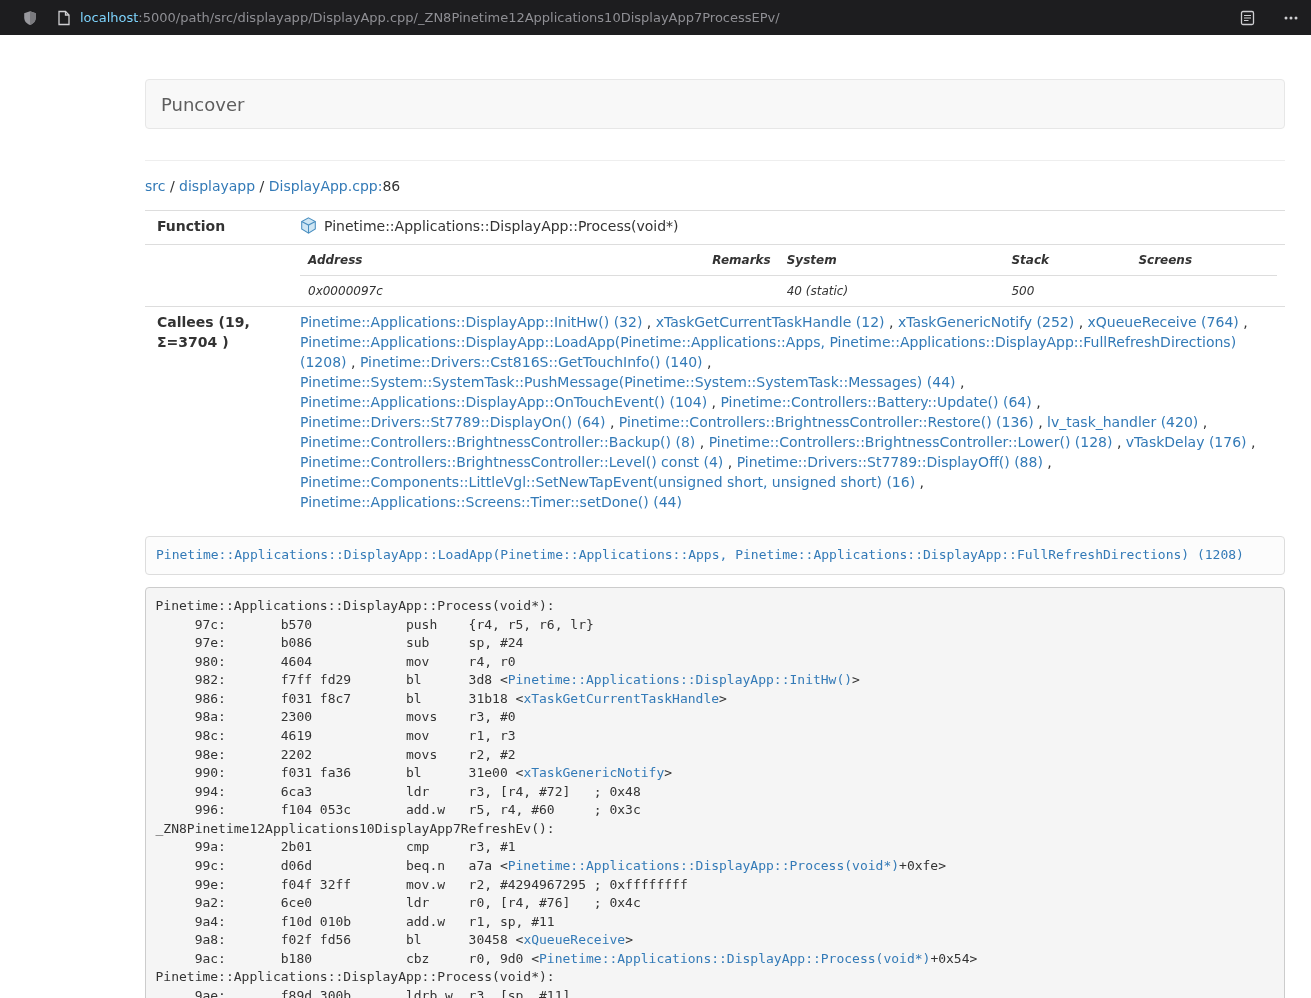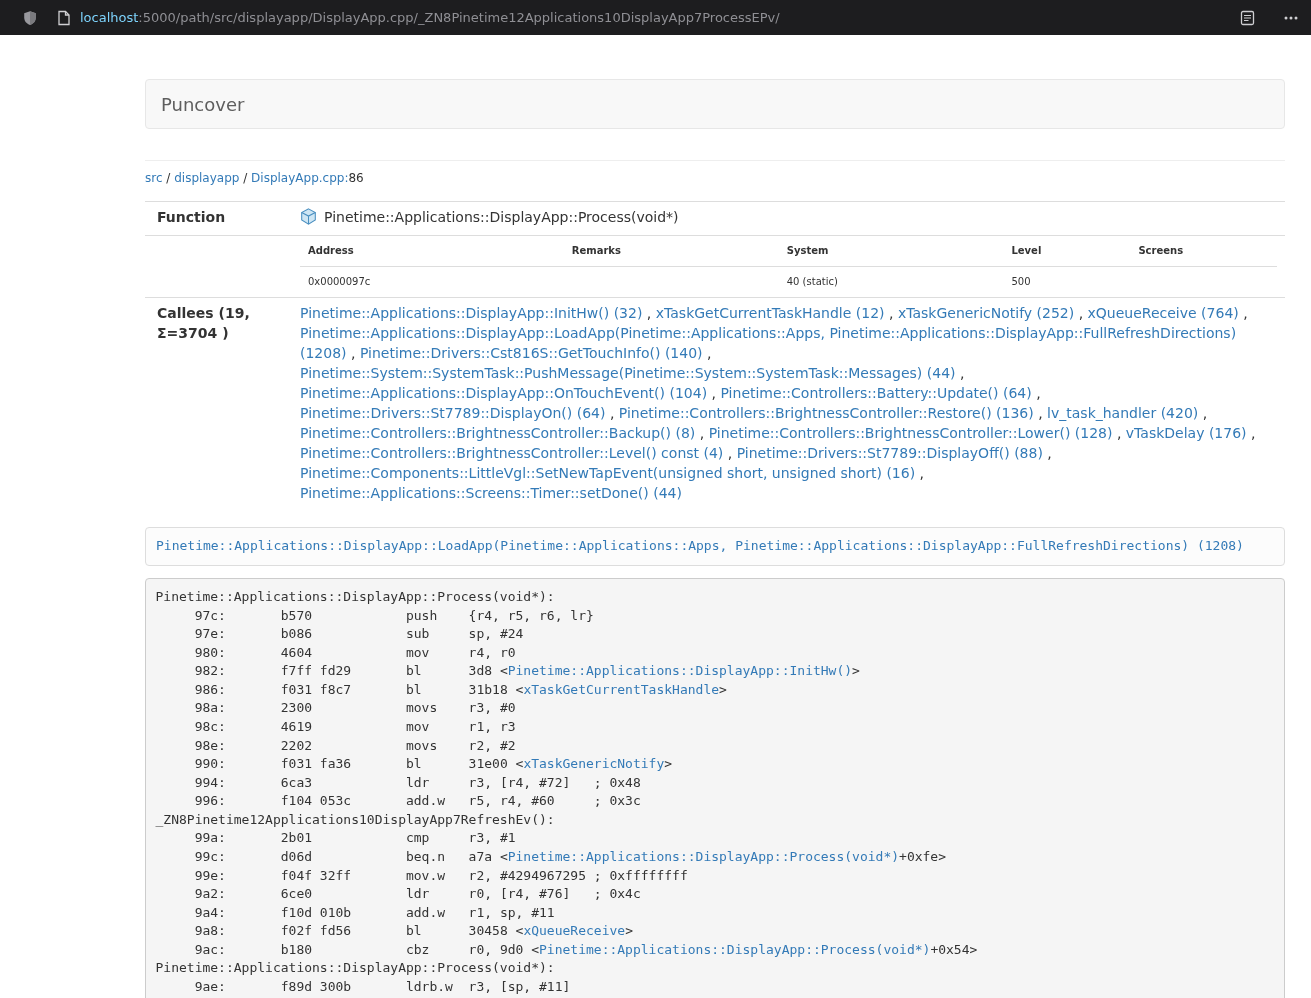--- a/index.html
+++ b/index.html
@@ -26,38 +26,38 @@
 
   .navbar {
     height: 50px; background: var(--navbar-bg, #f8f8f8);
     border: 1px solid #e7e7e7; border-radius: 4px;
     display: flex; align-items: center;
   }
   .brand { font-size: 18px; color: #5e5e5e; padding: 0 15px; }
 
   hr.rule { border: none; border-top: 1px solid #eee; margin-top: 31px; height: 0; }
 
-  .breadcrumb { margin-top: 10px; font-size: 12px; color: #333; }
+  .breadcrumb { margin-top: 17px; font-size: 14px; color: #333; }
 
   
   table.symbol-table { width: 100%; border-collapse: collapse; margin-top: 16px; }
   .symbol-table > tbody > tr > th,
   .symbol-table > tbody > tr > td {
     border-top: 1px solid #ddd; text-align: left; vertical-align: top;
     font-size: 14px; line-height: 20px;
   }
   .symbol-table > tbody > tr > th { width: 147px; font-weight: bold; padding: 5px 8px 5px 12px; }
   .symbol-table > tbody > tr > td { padding: 5px 8px; }
   .symbol-table > tbody > tr > td.stats-cell { padding: 0 8px; }
 
   table.stats { width: 100%; border-collapse: collapse; }
-  .stats th, .stats td { text-align: left; padding: 5px 8px; font-size: 10px; line-height: 20px; }
+  .stats th, .stats td { text-align: left; padding: 5px 8px; font-size: 12px; line-height: 20px; font-style: italic; }
   .stats th { font-weight: bold; border-bottom: 1px solid #ddd; }
   .stats th:nth-child(1) { width: 27%; }
-  .stats th:nth-child(2) { width: 22%; }
+  .stats th:nth-child(2) { width: 22%; text-align: right; }
   .stats th:nth-child(3) { width: 23%; }
   .stats th:nth-child(4) { width: 13%; }
   .stats th:nth-child(5) { width: 15%; }
 
   .func-icon { display: inline-block; vertical-align: -3px; margin-right: 7px; }
 
   
   .highlight-box {
     margin-top: 19px; border: 1px solid #ddd; border-radius: 4px; background: #fcfcfc;
     padding: 9px 10px;
@@ -134,21 +134,21 @@
     </tr>
     <tr>
       <th></th>
       <td class="stats-cell">
         <table class="stats">
           <thead>
                 <tr id="stats-head-row">
                   <th>Address</th>
                   <th>Remarks</th>
                   <th>System</th>
-                  <th>Level</th>
+                  <th>Stack</th>
                   <th>Screens</th>
                 </tr>
               </thead>
           <tbody>
                 <tr id="stats-value-row">
                   <td>0x0000097c</td>
                   <td></td>
                   <td>40 (static)</td>
                   <td>500</td>
                   <td></td>

